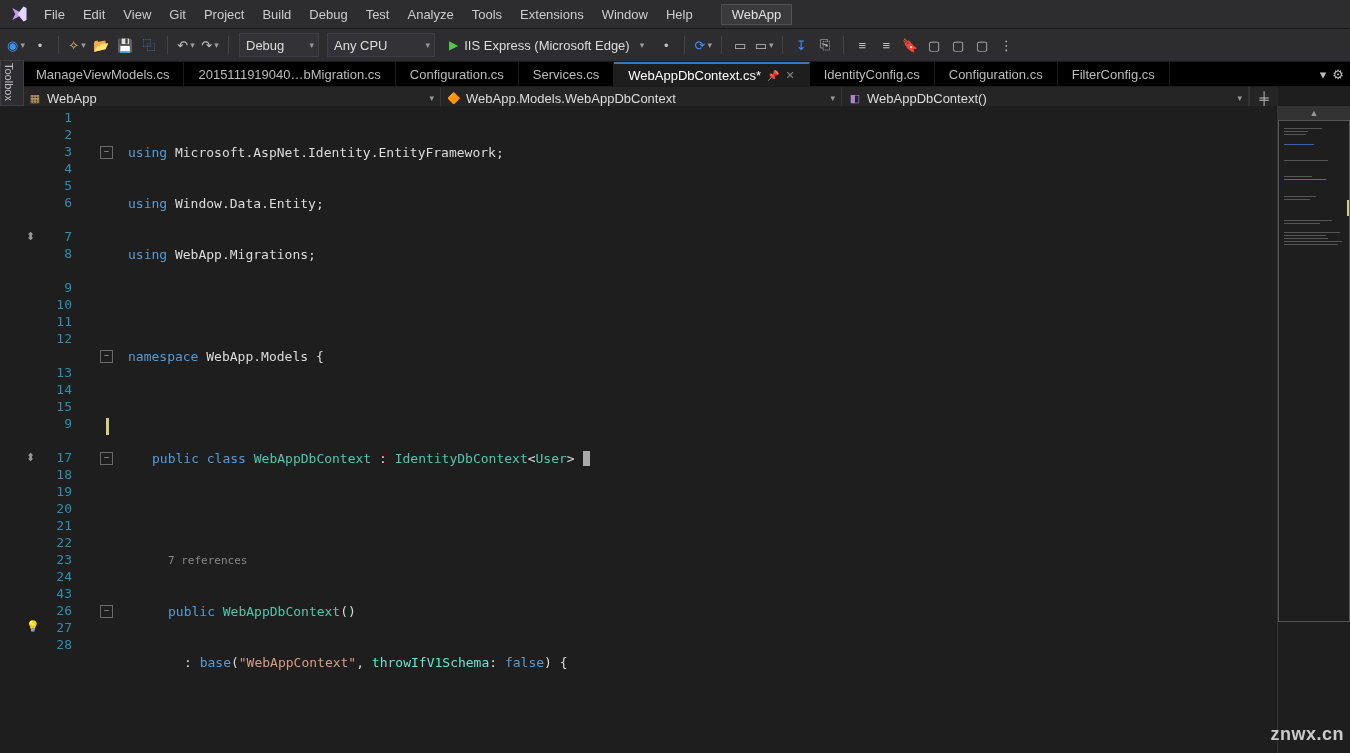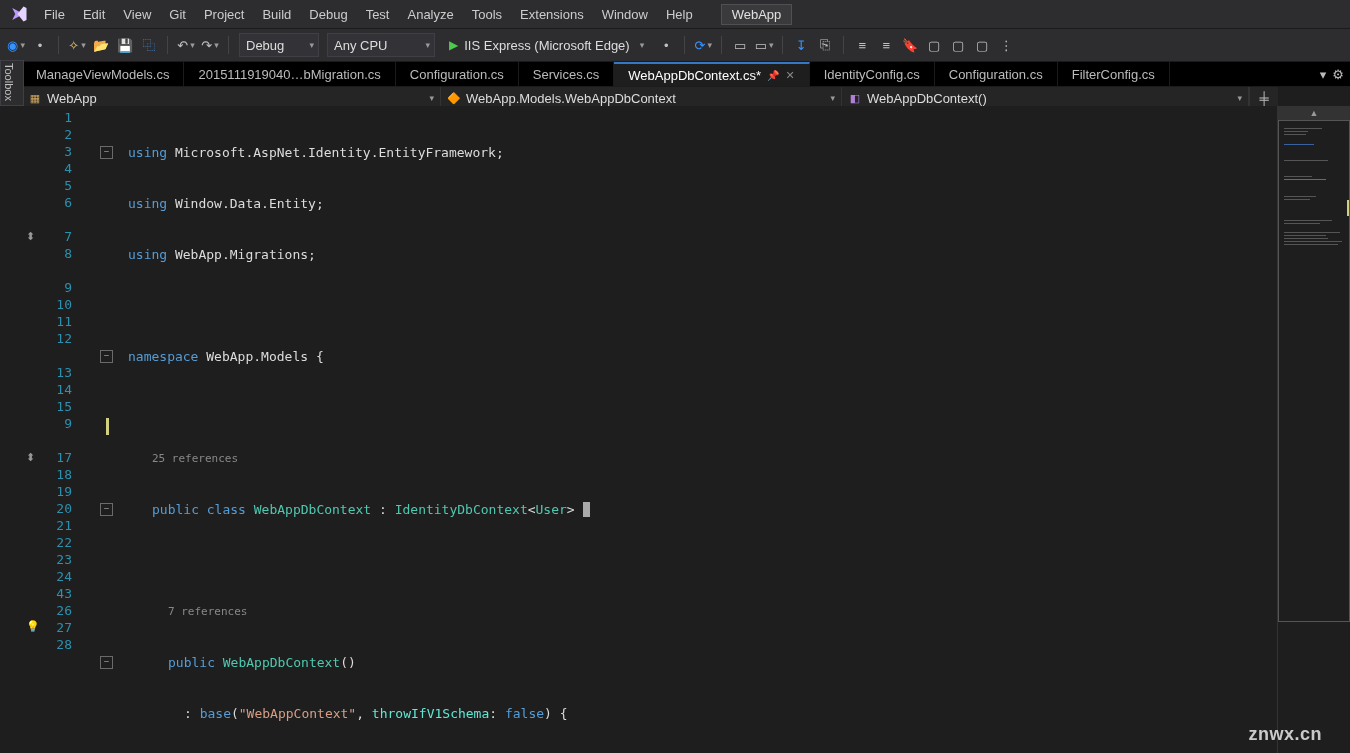--- a/index.html
+++ b/index.html
@@ -56,21 +56,21 @@
   
   .minimap{position:absolute;right:0;top:106px;width:72px;bottom:0;background:#1e1e1e;border-left:1px solid #333;}
   .minimap .mm-top{height:14px;background:#333;display:flex;align-items:center;justify-content:center;color:#999;font-size:9px;}
   .minimap .mm-body{position:relative;height:calc(100% - 14px);}
   .mm-line{position:absolute;left:6px;height:1px;background:#555;}
   .toolbox-tab{position:absolute;left:0;top:60px;width:22px;height:44px;background:#2d2d30;border:1px solid #3f3f46;color:#bbb;}
   .toolbox-tab span{writing-mode:vertical-rl;font-size:11px;display:block;padding:2px;}
   .margin-marks{position:absolute;left:22px;top:106px;width:26px;bottom:0;}
   .mark{position:absolute;left:4px;color:#9a9a9a;font-size:11px;}
   .change-bar{position:absolute;left:106px;width:3px;background:#d0d080;}
-  .watermark{position:absolute;right:28px;bottom:8px;color:#e8e8e8;font-size:18px;font-weight:600;letter-spacing:0.5px;font-family:Arial,sans-serif;opacity:0.85;}
+  .watermark{position:absolute;right:6px;bottom:8px;color:#e8e8e8;font-size:18px;font-weight:600;letter-spacing:0.5px;font-family:Arial,sans-serif;opacity:0.85;}
 </style>
 </head>
 <body>
 
 <div class="menubar">
   <div class="logo">
     <svg width="18" height="18" viewBox="0 0 24 24">
         <path fill="#c099ff" d="M3 4l4 8-4 8 15-8z"></path>
         <path fill="#e6d6ff" d="M18 2l4 2v16l-4 2-8-10z"></path>
       </svg>
@@ -217,21 +217,20 @@
     <div class="line-num">28</div>
   </div>
 
   <div class="code">
     <div class="codeline"><span class="fold">−</span><span class="kw">using</span> <span class="ns">Microsoft</span><span class="op">.</span><span class="ns">AspNet</span><span class="op">.</span><span class="ns">Identity</span><span class="op">.</span><span class="ns">EntityFramework</span><span class="op">;</span></div>
     <div class="codeline"><span class="kw">using</span> <span class="ns">Window</span><span class="op">.</span><span class="ns">Data</span><span class="op">.</span><span class="ns">Entity</span><span class="op">;</span></div>
     <div class="codeline"><span class="kw">using</span> <span class="ns">WebApp</span><span class="op">.</span><span class="ns">Migrations</span><span class="op">;</span></div>
     <div class="codeline"></div>
     <div class="codeline"><span class="fold">−</span><span class="kw">namespace</span> <span class="ns">WebApp</span><span class="op">.</span><span class="ns">Models</span> <span class="op">{</span></div>
     <div class="codeline"></div>
-    <div class="codeline codelens" style="padding-left:60px;"><span>25 references</span></div>
     <div class="codeline" style="padding-left:60px;"><span class="fold" style="left:8px;">−</span><span class="kw">public</span> <span class="kw">class</span> <span class="type">WebAppDbContext</span> <span class="op">:</span> <span class="type">IdentityDbContext</span><span class="op">&lt;</span><span class="type">User</span><span class="op">&gt; </span><span style="background:#aaa;color:#aaa;">.</span></div>
     <div class="codeline"></div>
     <div class="codeline codelens" style="padding-left:76px;"><span>7 references</span></div>
     <div class="codeline" style="padding-left:76px;"><span class="fold" style="left:8px;">−</span><span class="kw">public</span> <span class="type">WebAppDbContext</span><span class="op">()</span></div>
     <div class="codeline" style="padding-left:92px;"><span class="op">: </span><span class="kw">base</span><span class="op">(</span><span class="str">"WebAppContext"</span><span class="op">, </span><span class="param">throwIfV1Schema</span><span class="op">: </span><span class="kw">false</span><span class="op">) {</span></div>
     
     
     
     
     

